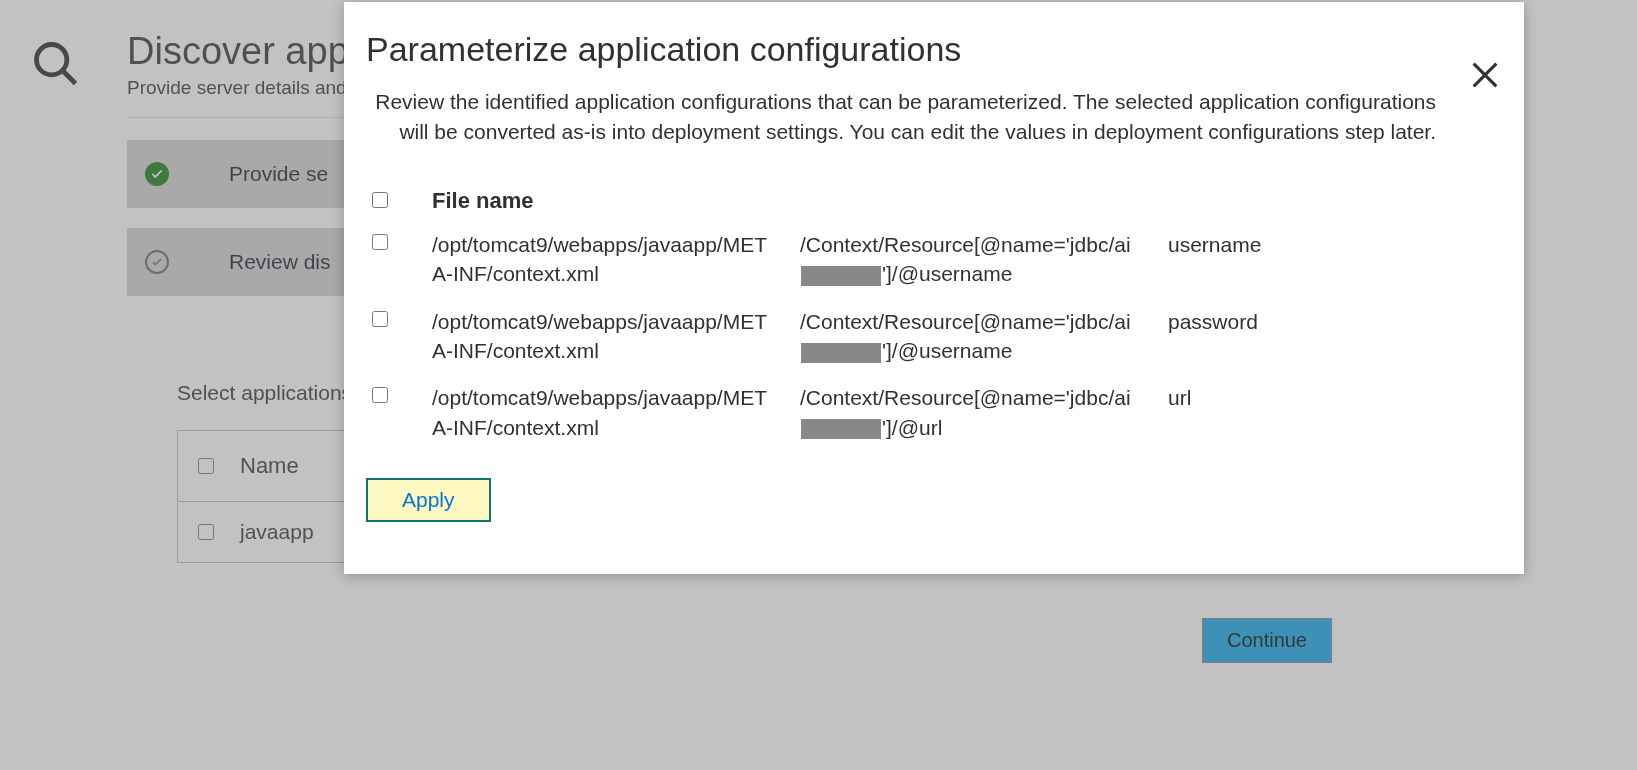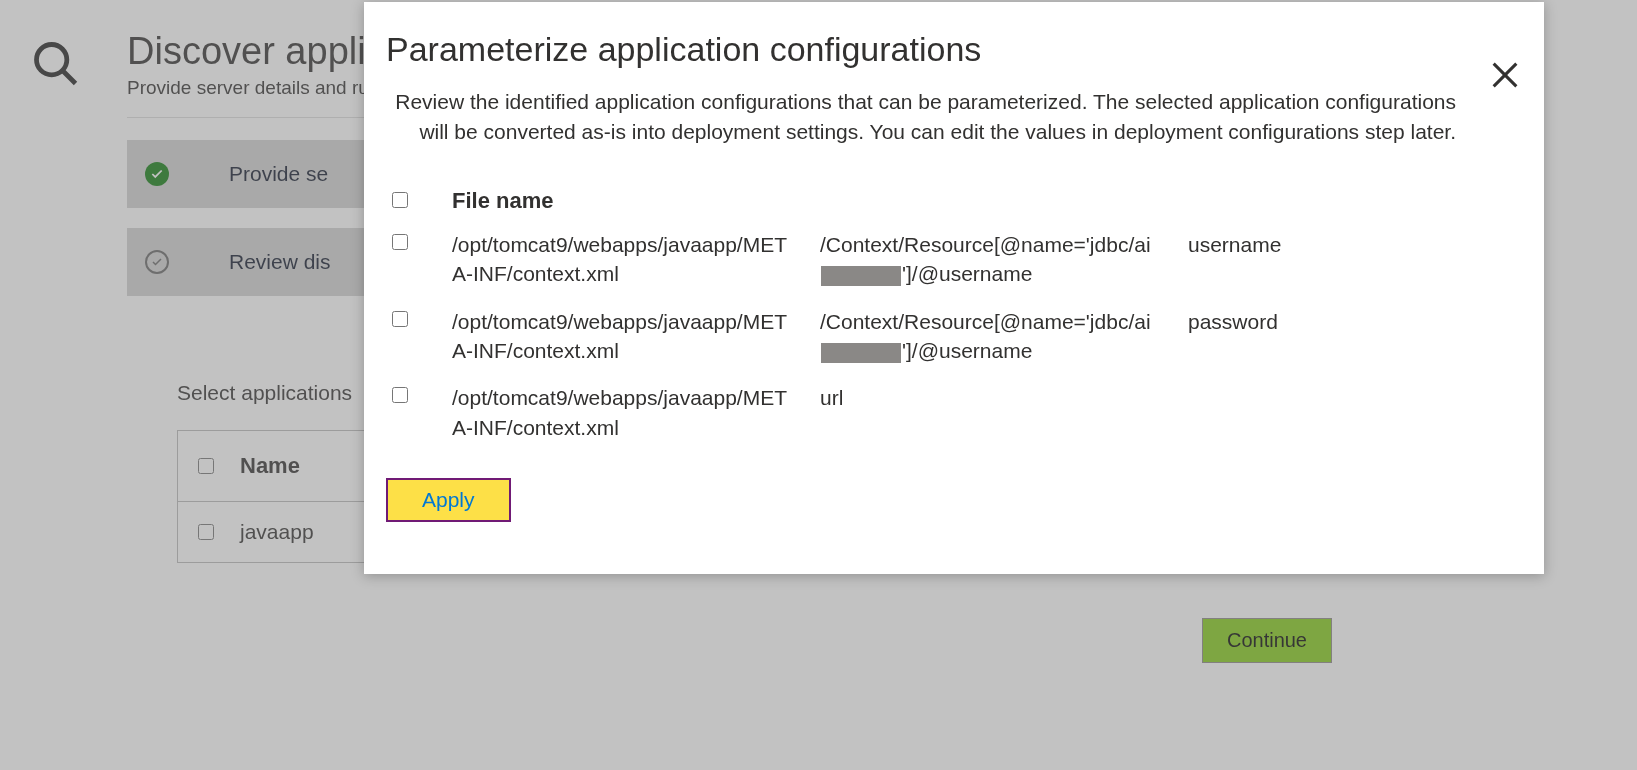--- a/index.html
+++ b/index.html
@@ -78,57 +78,57 @@
       padding: 18px 20px;
       border-bottom: 1px solid #bbb;
       gap: 26px;
     }
     .app-table-row {
       display: flex;
       align-items: center;
       padding: 18px 20px;
       gap: 26px;
     }
-    .col-name-h { font-size: 22px; font-weight: 700; }
+    .col-name-h { font-size: 22px; font-weight: 400; }
     .col-name-d { font-size: 21px; }
     .conf-link {
       color: #0078d4; text-decoration: underline;
       font-size: 21px;
       margin-left: auto;
       margin-right: 260px;
     }
     .conf-box { border:1px solid #bbb; width:150px; height:34px; margin-left:auto; margin-right:30px; }
     .continue-wrap {
       display: flex; justify-content: flex-end;
       margin-top: 55px;
       padding-right:10px;
     }
     .continue-btn {
       border: 1px solid #8a8886;
-      background: #84cc16;
+      background: #0ea5e9;
       padding: 10px 24px;
       font-size: 20px;
       cursor: pointer;
     }
     input[type="checkbox"] {
       width: 16px; height: 16px;
       cursor: pointer;
     }
 
     
     .overlay {
       position: absolute;
       top: 0; left: 0; right: 0; bottom: 0;
       background: rgba(120,120,120,0.45);
     }
 
     
     .modal {
       position: absolute;
-      left: 364px;
+      left: 344px;
       top: 2px;
       width: 1180px;
       height: 572px;
       background: #fff;
       padding: 28px 34px 28px 22px;
       box-shadow: 0 2px 12px rgba(0,0,0,.25);
     }
     .modal-title {
       font-size: 34px;
       font-weight: 350;
@@ -180,23 +180,23 @@
     .redact {
       display: inline-block;
       width: 80px;
       height: 20px;
       background: #8a8886;
       vertical-align: middle;
       margin: 0 1px;
     }
     .apply-btn {
       display: inline-block;
-      border: 2px solid #701a75;
+      border: 2px solid #0f766e;
       color: #0078d4;
-      background: #fde047;
+      background: #fef9c3;
       font-size: 21px;
       padding: 8px 34px;
       cursor: pointer;
       margin-top: 18px;
     }
   </style>
 </head>
 <body>
 
 <div class="bg-page">
@@ -288,18 +288,19 @@
       <div class="td">/opt/tomcat9/webapps/javaapp/META-INF/context.xml</div>
       <div class="td"><span class="sect-wrap"><span>/Context/Resource[@name='jdbc/ai</span><span class="redact"></span><span>']/@username</span></span></div>
       <div class="td">password</div>
     </div>
 
     <div class="cfg-row">
       <div class="cb-cell">
           <input type="checkbox" style="">
         </div>
       <div class="td">/opt/tomcat9/webapps/javaapp/META-INF/context.xml</div>
+      <div class="td"><span class="sect-wrap"><span>/Context/Resource[@name='jdbc/ai</span><span class="redact"></span><span>']/@url</span></span></div>
       <div class="td">url</div>
     </div>
   </div>
 
   <button class="apply-btn">Apply</button>
 </div>
 
 </body></html>

